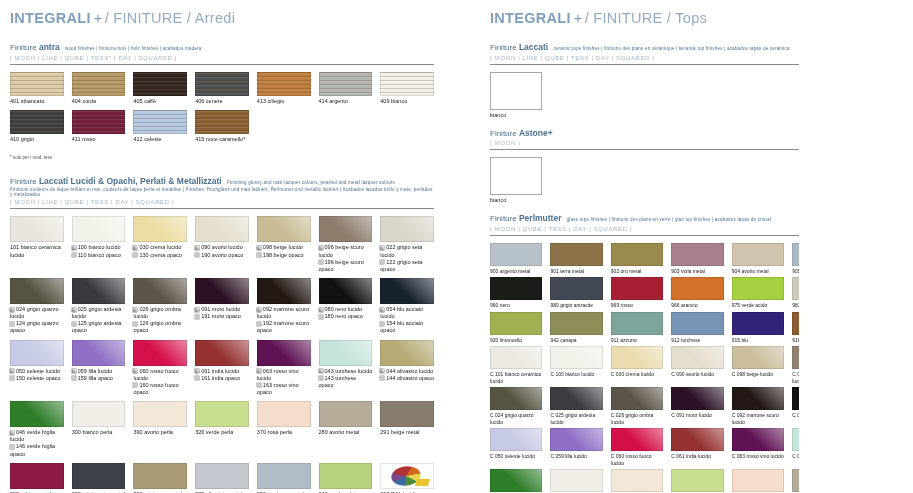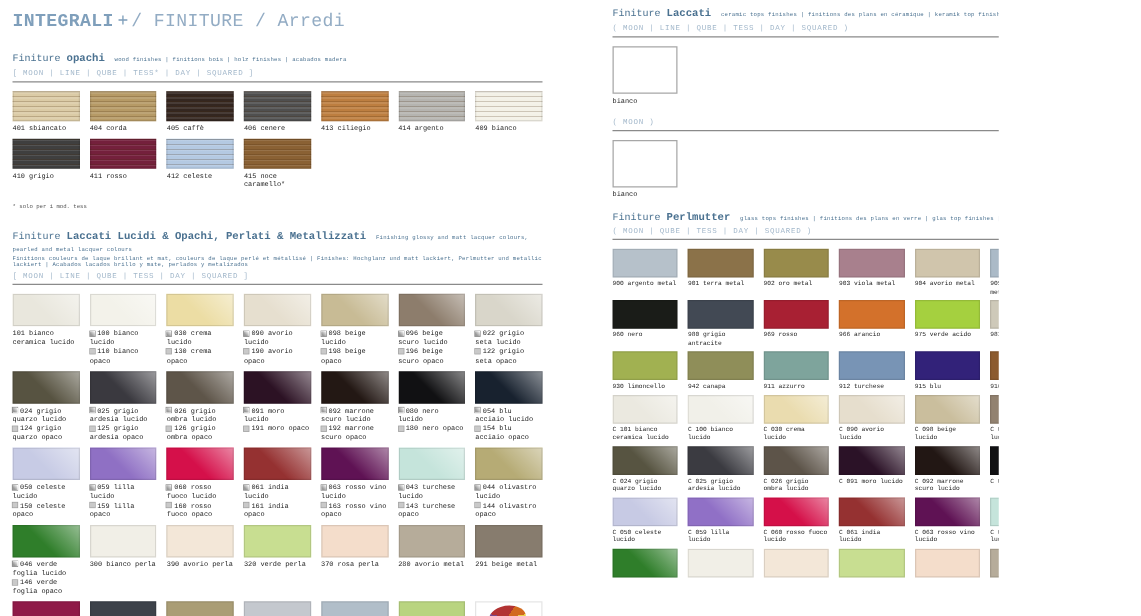--- a/index.html
+++ b/index.html
@@ -1,17 +1,17 @@
 <!DOCTYPE html>
 <html><head>
 <meta charset="utf-8">
 <style>
   html,body{margin:0;padding:0;background:#ffffff;}
   .page{position:relative;width:799px;height:493px;overflow:hidden;background:#fff;
-        font-family:Liberation Mono, monospace;color:#222;}
+        font-family:Liberation Sans, sans-serif;color:#222;}
   .panel{position:absolute;top:6px;}
   .panel-left{left:10px;width:424px;}
   .panel-right{left:490px;width:415px;}
 
   h1{font-size:14.5px;font-weight:normal;color:#7f9fbb;margin:4px 0 16px 0;letter-spacing:.3px;}
   h1 .brand{font-weight:bold;}
   h1 .plus{margin:0 2px 0 3px;}
   h1 .path{color:#93acc4;}
 
   .sec-head{margin-top:0;}
@@ -55,21 +55,21 @@
 </head>
 <body>
 
 <div class="page">
 
   <div class="panel panel-left">
     <h1><span class="brand">INTEGRALI</span><span class="plus">+</span><span class="path">/ FINITURE / Arredi</span></h1>
 
     <div class="sec-head">
       <div class="sec-title">
-        <span>Finiture</span> <b>opachi</b>
+        <span>Finiture</span> <b>antra</b>
         <span class="langs">wood finishes | finitions bois | holz finishes | acabados madera</span>
       </div>
       <div class="models">[ MOON | LINE | QUBE | TESS* | DAY | SQUARED ]</div>
       <hr class="rule">
     </div>
     <div class="grid wood-grid">
         <div class="cell">
           <div class="chip st-wood" style="--c: #dbcba6;"></div>
           <div class="lbl">
             <div class="ln">401 sbiancato</div>
@@ -376,35 +376,39 @@
         <div class="cell">
           <div class="chip st-ral" style="--c: #ffffff;"></div>
           <div class="lbl">
             <div class="ln">000 RAL lucidi e opachi</div>
           </div>
         </div>
       </div>
   </div>
 
   <div class="panel panel-right">
+    <h1><span class="brand">INTEGRALI</span><span class="plus">+</span><span class="path">/ FINITURE / Tops</span></h1>
 
     <div class="sec-head">
       <div class="sec-title">
         <span>Finiture</span> <b>Laccati</b>
         <span class="langs">ceramic tops finishes | finitions des plans en céramique | keramik top finishes | acabados tapas de cerámica</span>
       </div>
       <div class="models">( MOON | LINE | QUBE | TESS | DAY | SQUARED )</div>
       <hr class="rule">
     </div>
     <div class="single-row">
       <div class="single-chip"></div>
       <div class="single-lbl">bianco</div>
     </div>
 
     <div class="sec-head sec-gap-sm">
+      <div class="sec-title">
+        <span>Finiture</span> <b>Astone+</b>
+      </div>
       <div class="models">( MOON )</div>
       <hr class="rule">
     </div>
     <div class="single-row">
       <div class="single-chip"></div>
       <div class="single-lbl">bianco</div>
     </div>
 
     <div class="sec-head sec-gap-sm">
       <div class="sec-title">

